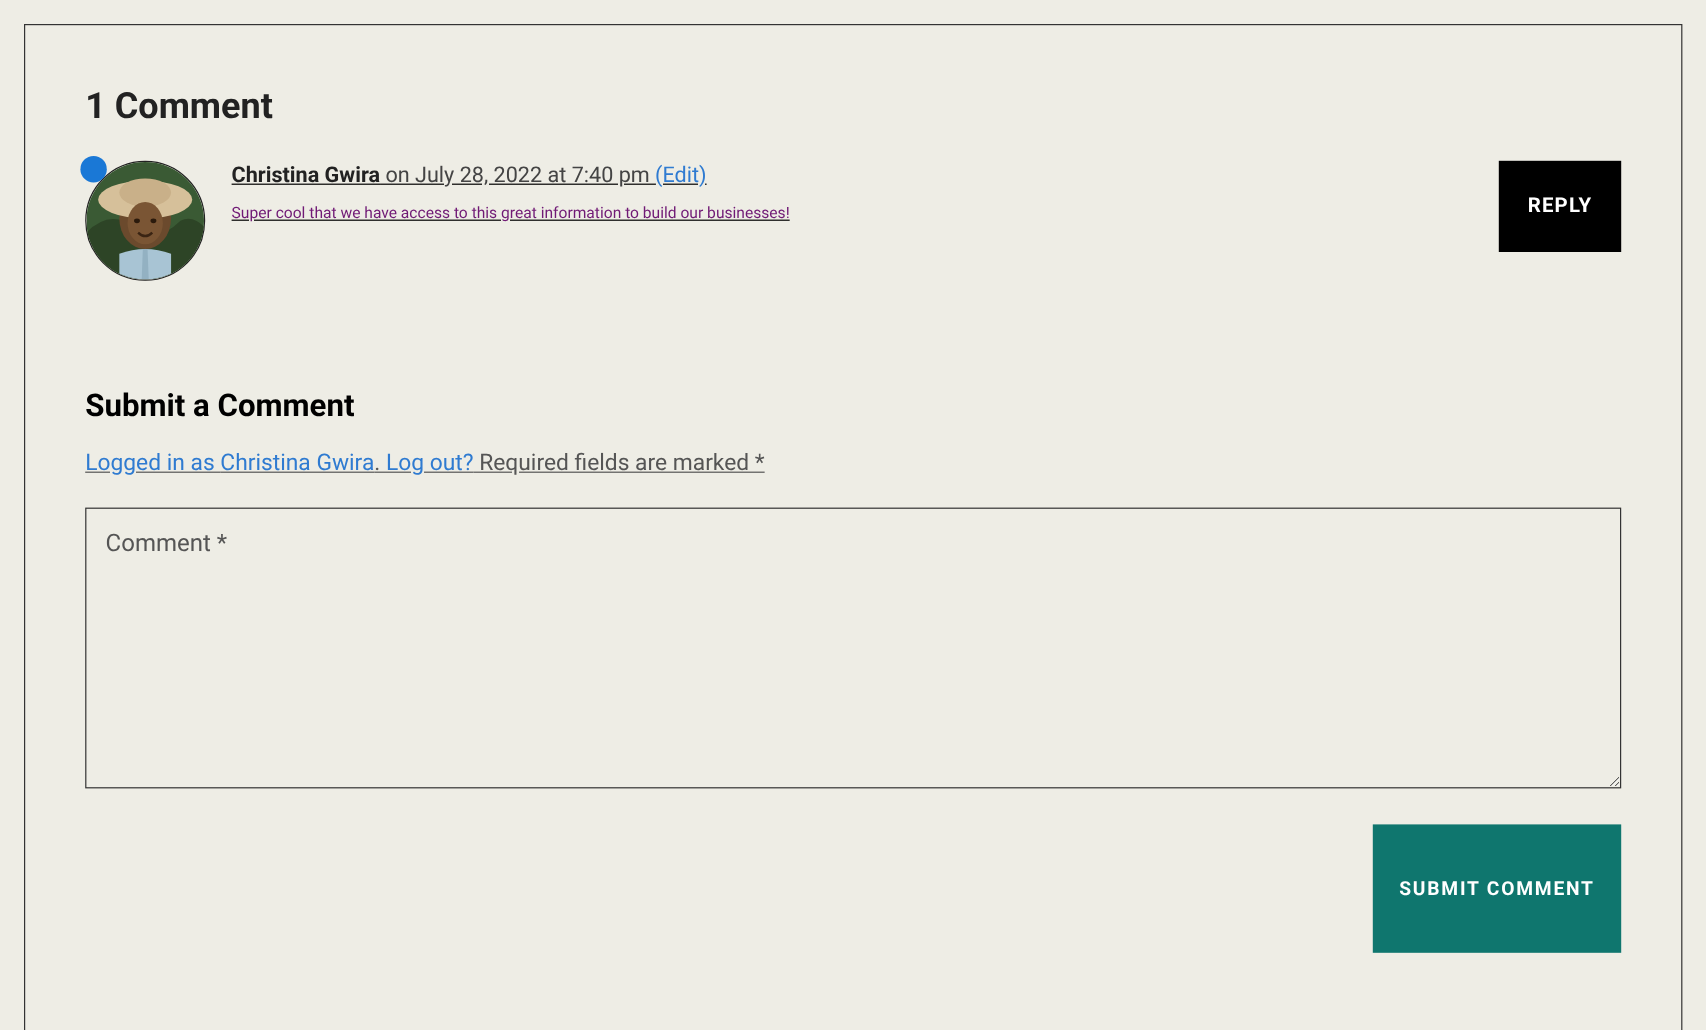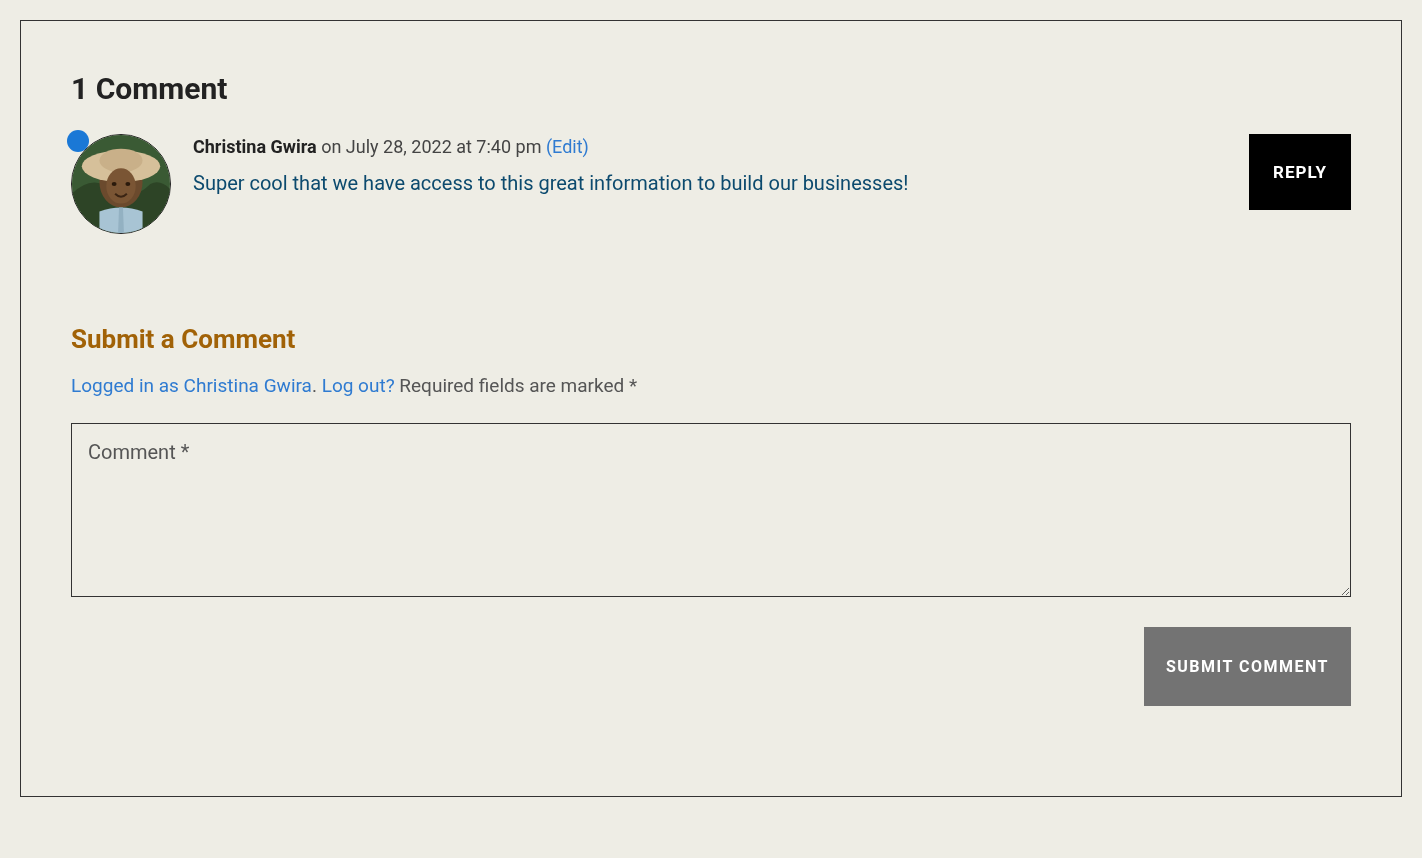--- a/index.html
+++ b/index.html
@@ -55,93 +55,95 @@
       display: block;
     }
     .avatar svg {
       display: block;
       width: 100%;
       height: 100%;
     }
     .comment-body {
       flex: 1;
       padding-top: 2px;
+      text-decoration: underline;
     }
     .meta-line {
       font-size: 18px;
       color: #444;
       margin-bottom: 14px;
     }
     .author {
       font-weight: 700;
       color: #222;
     }
     .edit-link {
       color: #2f7bd1;
       text-decoration: none;
     }
     .comment-text {
-      font-size: 20px;
-      color: #0c4a6e;
+      font-size: 13px;
+      color: #701a75;
     }
     .reply-button {
       background: #000000;
       color: #fff;
       font-weight: 700;
       font-size: 17px;
       letter-spacing: 1px;
       border: none;
       padding: 28px 24px;
       cursor: pointer;
       font-family: inherit;
       align-self: flex-start;
     }
     .submit-heading {
       font-size: 26px;
       font-weight: 700;
-      color: #a16207;
+      color: #000000;
       margin-bottom: 20px;
     }
     .login-line {
       font-size: 19px;
       color: #555;
       margin-bottom: 26px;
+      text-decoration: underline;
     }
     .login-line a {
       color: #2f7bd1;
       text-decoration: none;
     }
     .comment-textarea {
       width: 100%;
-      height: 174px;
+      height: 234px;
       border: 1px solid #333;
       background: #eeede5;
       padding: 16px 16px;
       font-size: 20px;
       font-family: inherit;
       color: #333;
       resize: both;
       margin-bottom: 26px;
     }
     .comment-textarea::placeholder {
       color: #555;
     }
     .submit-row {
       display: flex;
       justify-content: flex-end;
       margin-bottom: 40px;
     }
     .submit-button {
-      background: #737373;
+      background: #0f766e;
       color: #fff;
       font-weight: 700;
       font-size: 16px;
       letter-spacing: 1.5px;
       border: none;
-      padding: 30px 22px;
+      padding: 44px 22px;
       cursor: pointer;
       font-family: inherit;
     }
   </style>
 </head>
 <body>
 
 <div class="outer-box">
 
   <h2 class="comments-heading">1 Comment</h2>

